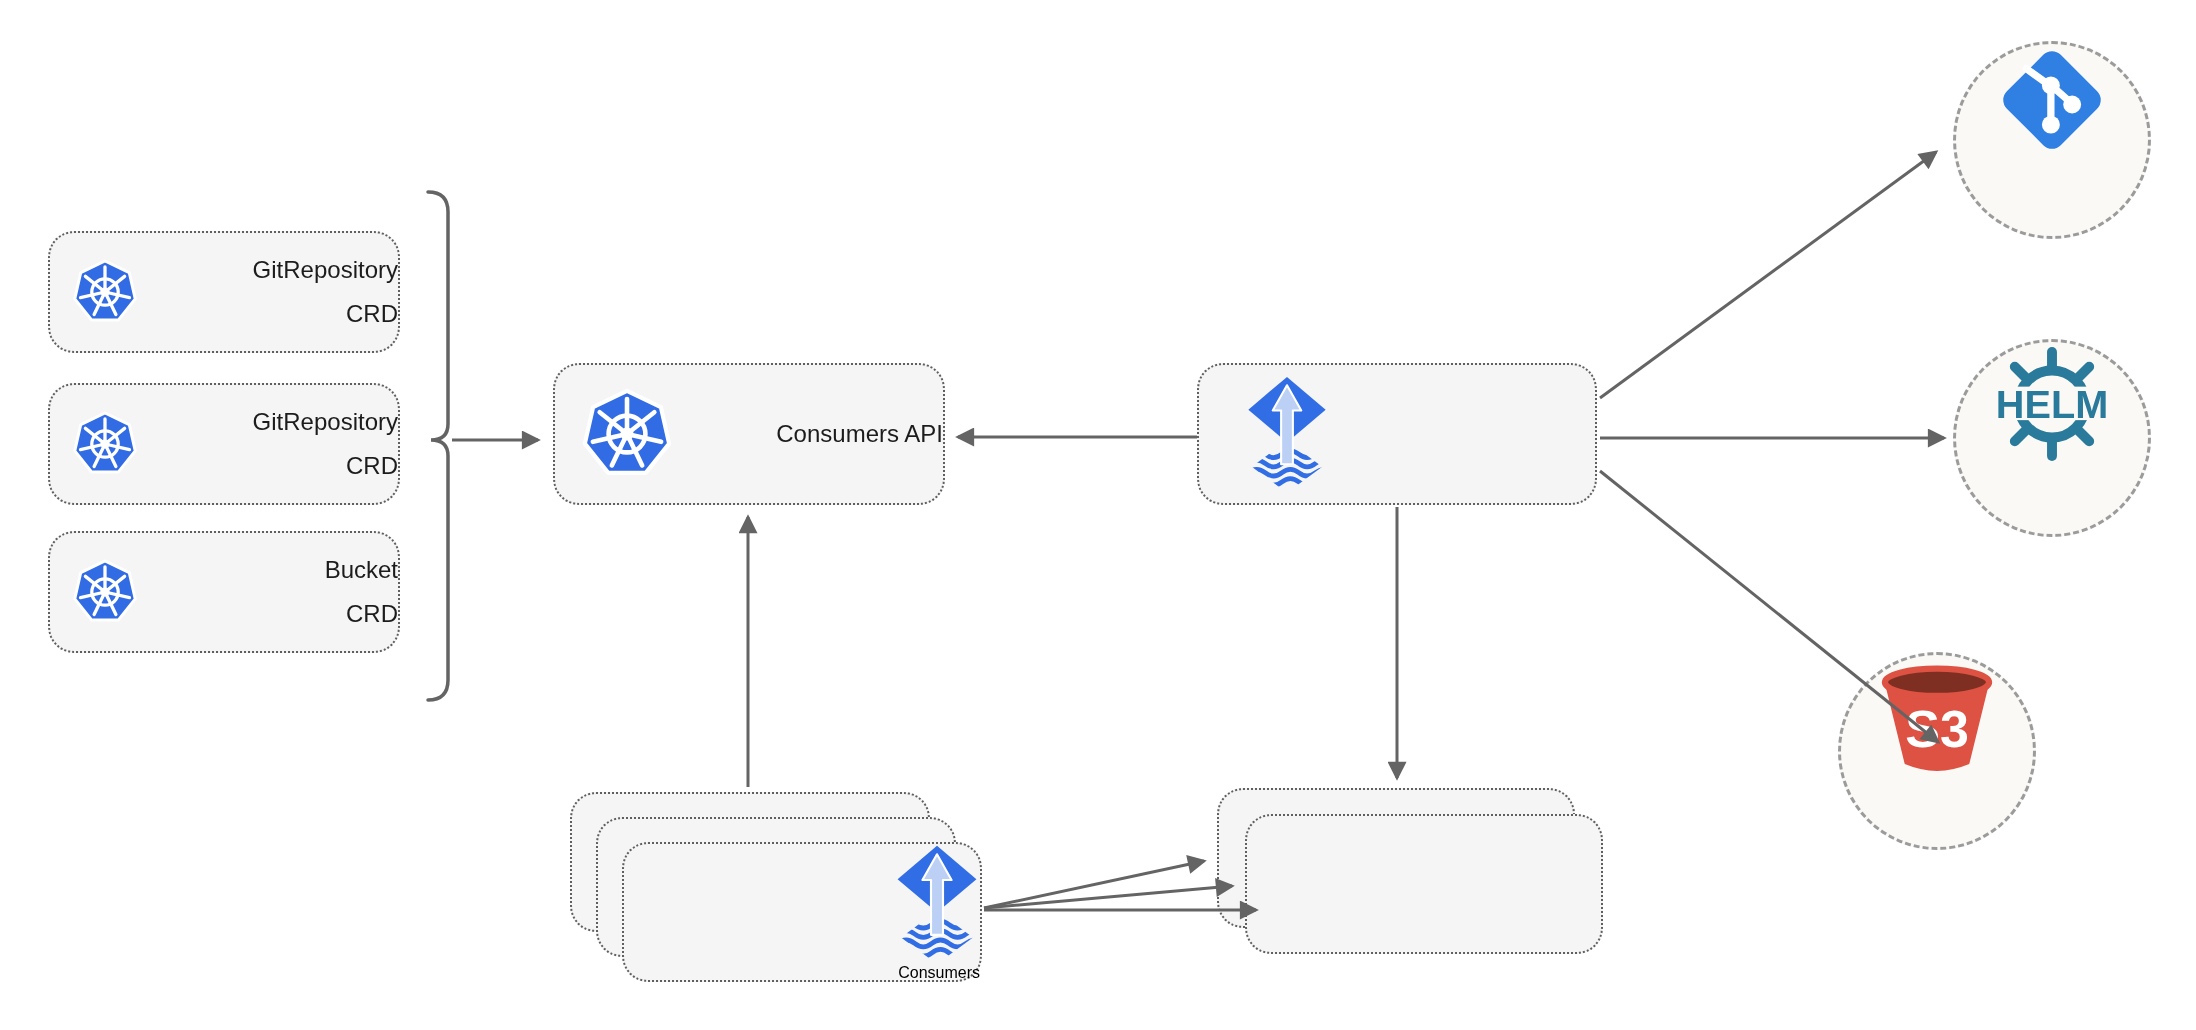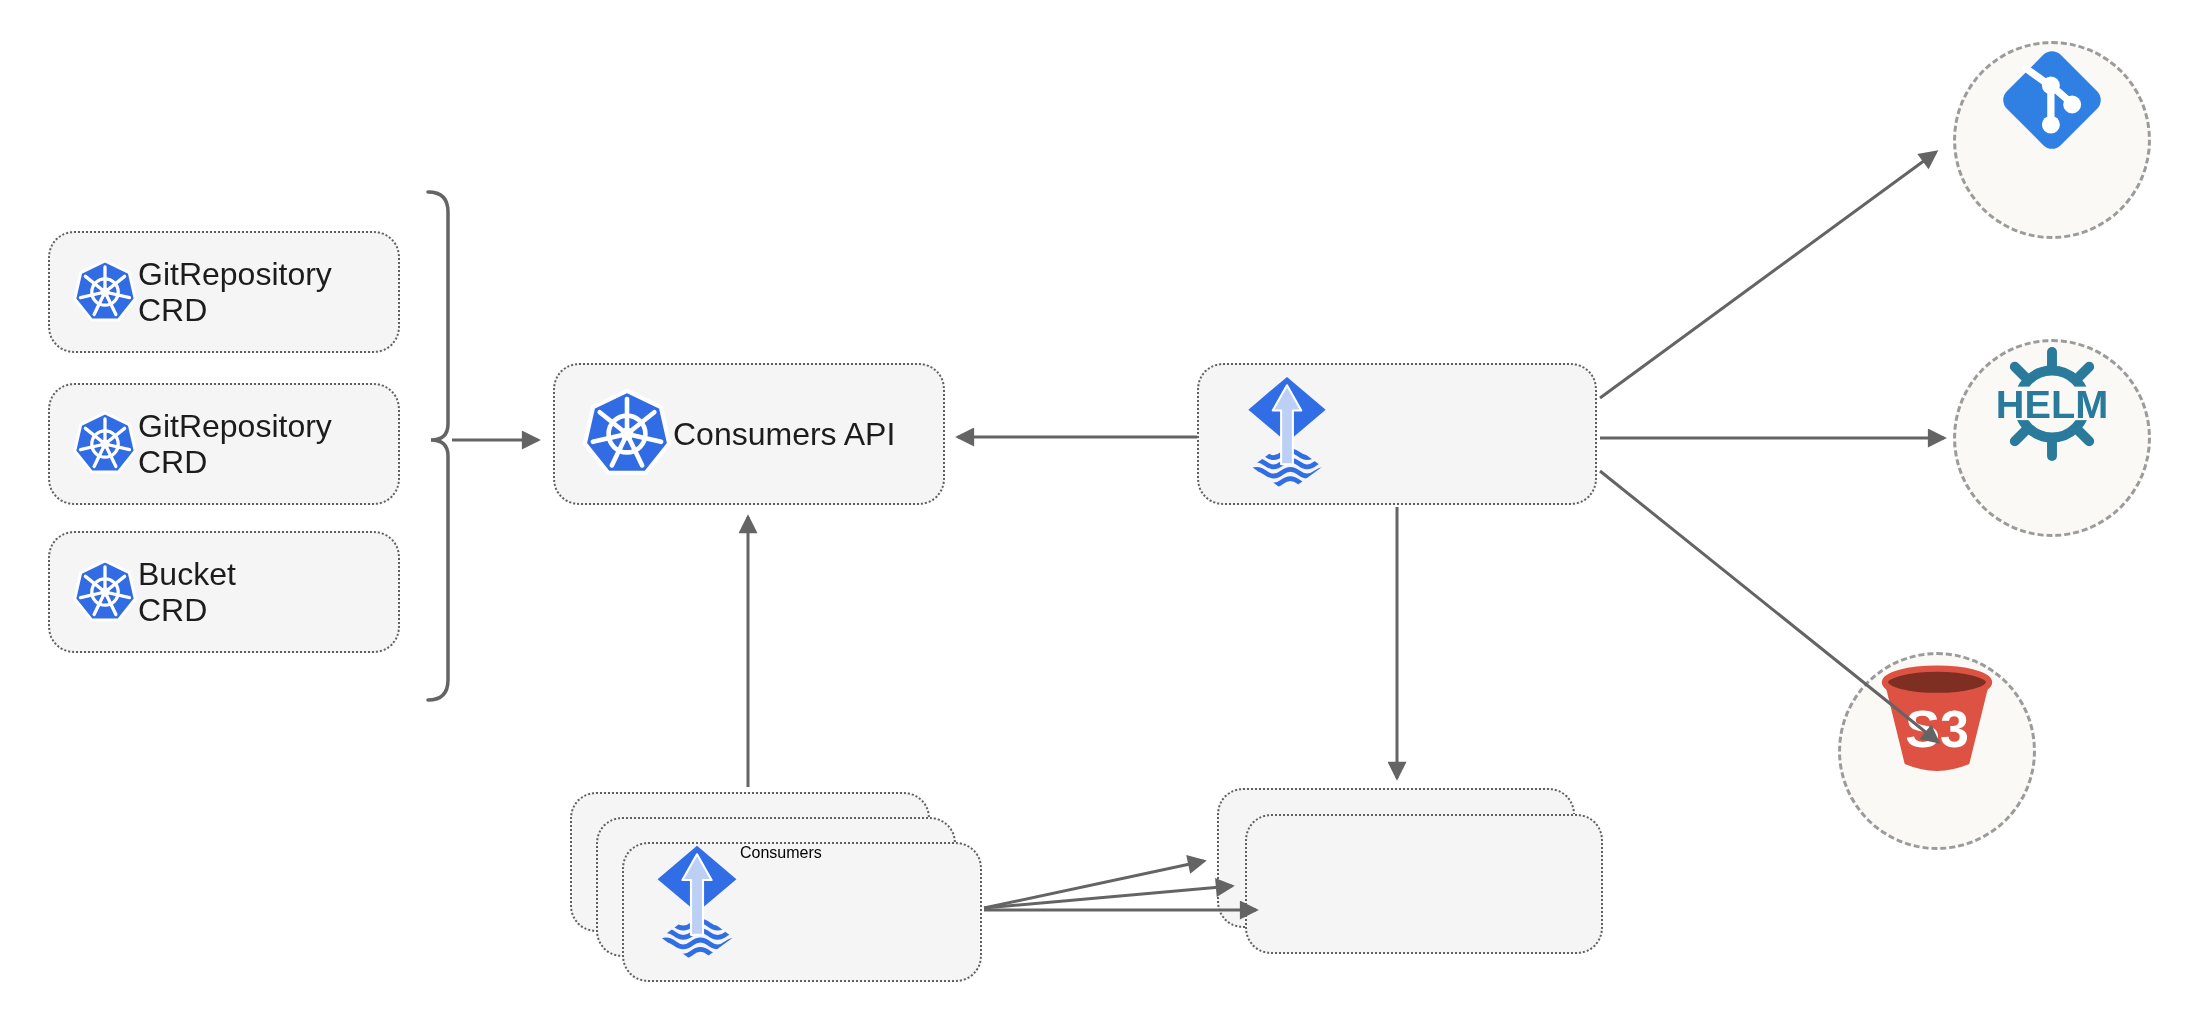--- a/index.html
+++ b/index.html
@@ -8,38 +8,38 @@
     background:#ffffff;font-family:"Liberation Sans",sans-serif;
   }
   .canvas{position:absolute;inset:0}
 
   .box{
     position:absolute;box-sizing:border-box;
     background:var(--box_fill);border:2px dotted var(--box_border);
     border-radius:26px;display:flex;align-items:center;
   }
   .box .label{
-    flex:1;text-align:left;font-size:32px;line-height:36px;
+    flex:1;text-align:right;font-size:24px;line-height:44px;
     color:var(--text);white-space:pre-line;
   }
   .icon{flex:0 0 auto;display:block}
 
   .crd{left:48px;width:352px;height:122px}
   .crd .icon{width:66px;height:66px;margin-left:22px}
 
   .api{left:553px;top:363px;width:392px;height:142px}
   .api .icon{width:92px;height:92px;margin-left:26px}
 
   .source{left:1197px;top:363px;width:400px;height:142px}
   .source .icon{width:84px;height:118px;margin-left:46px}
 
   .stackbox{
     position:absolute;box-sizing:border-box;width:360px;height:140px;
     background:var(--box_fill);border:2px dotted var(--box_border);
-    border-radius:26px;display:flex;align-items:flex-start;
+    border-radius:26px;display:flex;align-items:flex-end;flex-direction:column;
   }
   .consumers-front .icon{width:86px;height:120px;margin-left:30px}
   .artifacts-front .icon{width:100px;height:116px;margin-left:32px}
 
   .circle{
     position:absolute;box-sizing:border-box;width:198px;height:198px;
     border-radius:50%;background:var(--circle_fill);
     border:3px dashed var(--circle_border);
     display:flex;align-items:flex-start;justify-content:center;
   }

